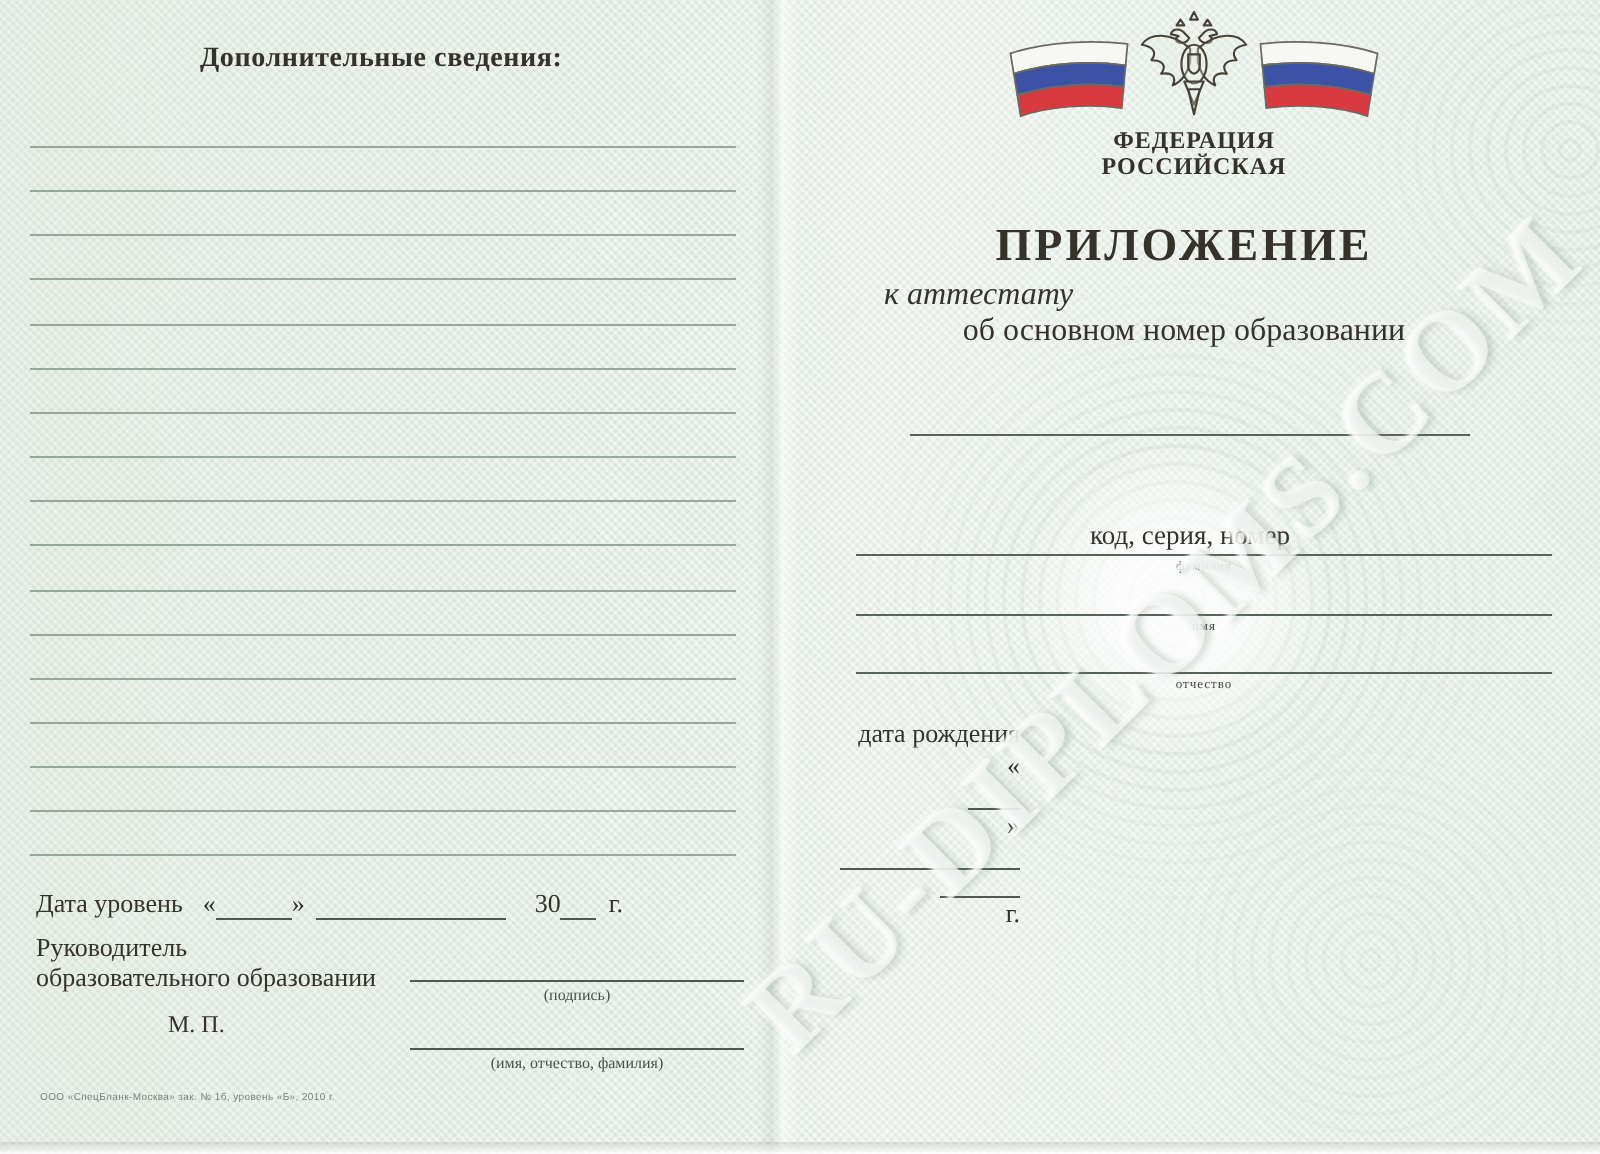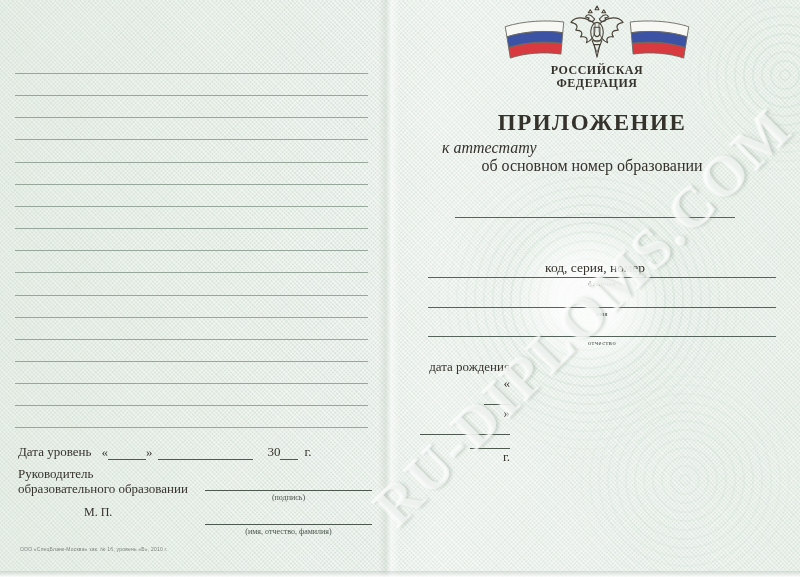--- a/index.html
+++ b/index.html
@@ -80,20 +80,21 @@
 <div id="page">
 
   <div class="rosette" style="left:418px;top:130px;width:340px;height:340px;"></div>
   <div class="rosette-core" style="left:508px;top:220px;width:160px;height:160px;"></div>
   <div class="rosette" style="left:675px;top:-35px;width:220px;height:220px;opacity:0.8;"></div>
   <div class="rosette" style="left:545px;top:340px;width:280px;height:280px;opacity:0.6;"></div>
   <div class="abs page-tint"></div>
   <div class="abs fold"></div>
   <div class="abs edge-bottom"></div>
 
+  <div class="abs heading-left">Дополнительные сведения:</div>
 
   <div class="abs" id="lines-host">
       <div class="rline" style="top: 73px;"></div>
       <div class="rline" style="top: 95.15px;"></div>
       <div class="rline" style="top: 117.3px;"></div>
       <div class="rline" style="top: 139.45px;"></div>
       <div class="rline" style="top: 161.6px;"></div>
       <div class="rline" style="top: 183.75px;"></div>
       <div class="rline" style="top: 205.9px;"></div>
       <div class="rline" style="top: 228.05px;"></div>
@@ -161,22 +162,22 @@
       </g>
     </svg>
     <svg class="flag flag-right" viewBox="0 0 72 44">
       <path d="M3 7 C24 1 50 1 69 4 L67.5 16 C47 12.5 24 13 4.5 18.5 Z" fill="#f7f7f4" stroke="#6a6a62" stroke-width="1"></path>
       <path d="M4.5 18.5 C24 13 47 12.5 67.5 16 L66 28 C45 24.5 25 25.5 6 30.5 Z" fill="#3c52a4" stroke="#6a6a62" stroke-width="1"></path>
       <path d="M6 30.5 C25 25.5 45 24.5 66 28 L64.5 40 C46 36.5 23 37.5 7.5 42.5 Z" fill="#d93a40" stroke="#6a6a62" stroke-width="1"></path>
     </svg>
   </div>
 
   <div class="abs country">
+    <div>ФЕДЕРАЦИЯ</div>
     <div>РОССИЙСКАЯ</div>
-    <div>ФЕДЕРАЦИЯ</div>
   </div>
 
   <div class="abs title">ПРИЛОЖЕНИЕ</div>
   <div class="abs sub1">к аттестату</div>
   <div class="abs sub2">об основном номер образовании</div>
 
   <div class="abs codeline"></div>
   <div class="abs codecap">код, серия, номер</div>
 
   <div class="pline" style="top:277px;"></div>

